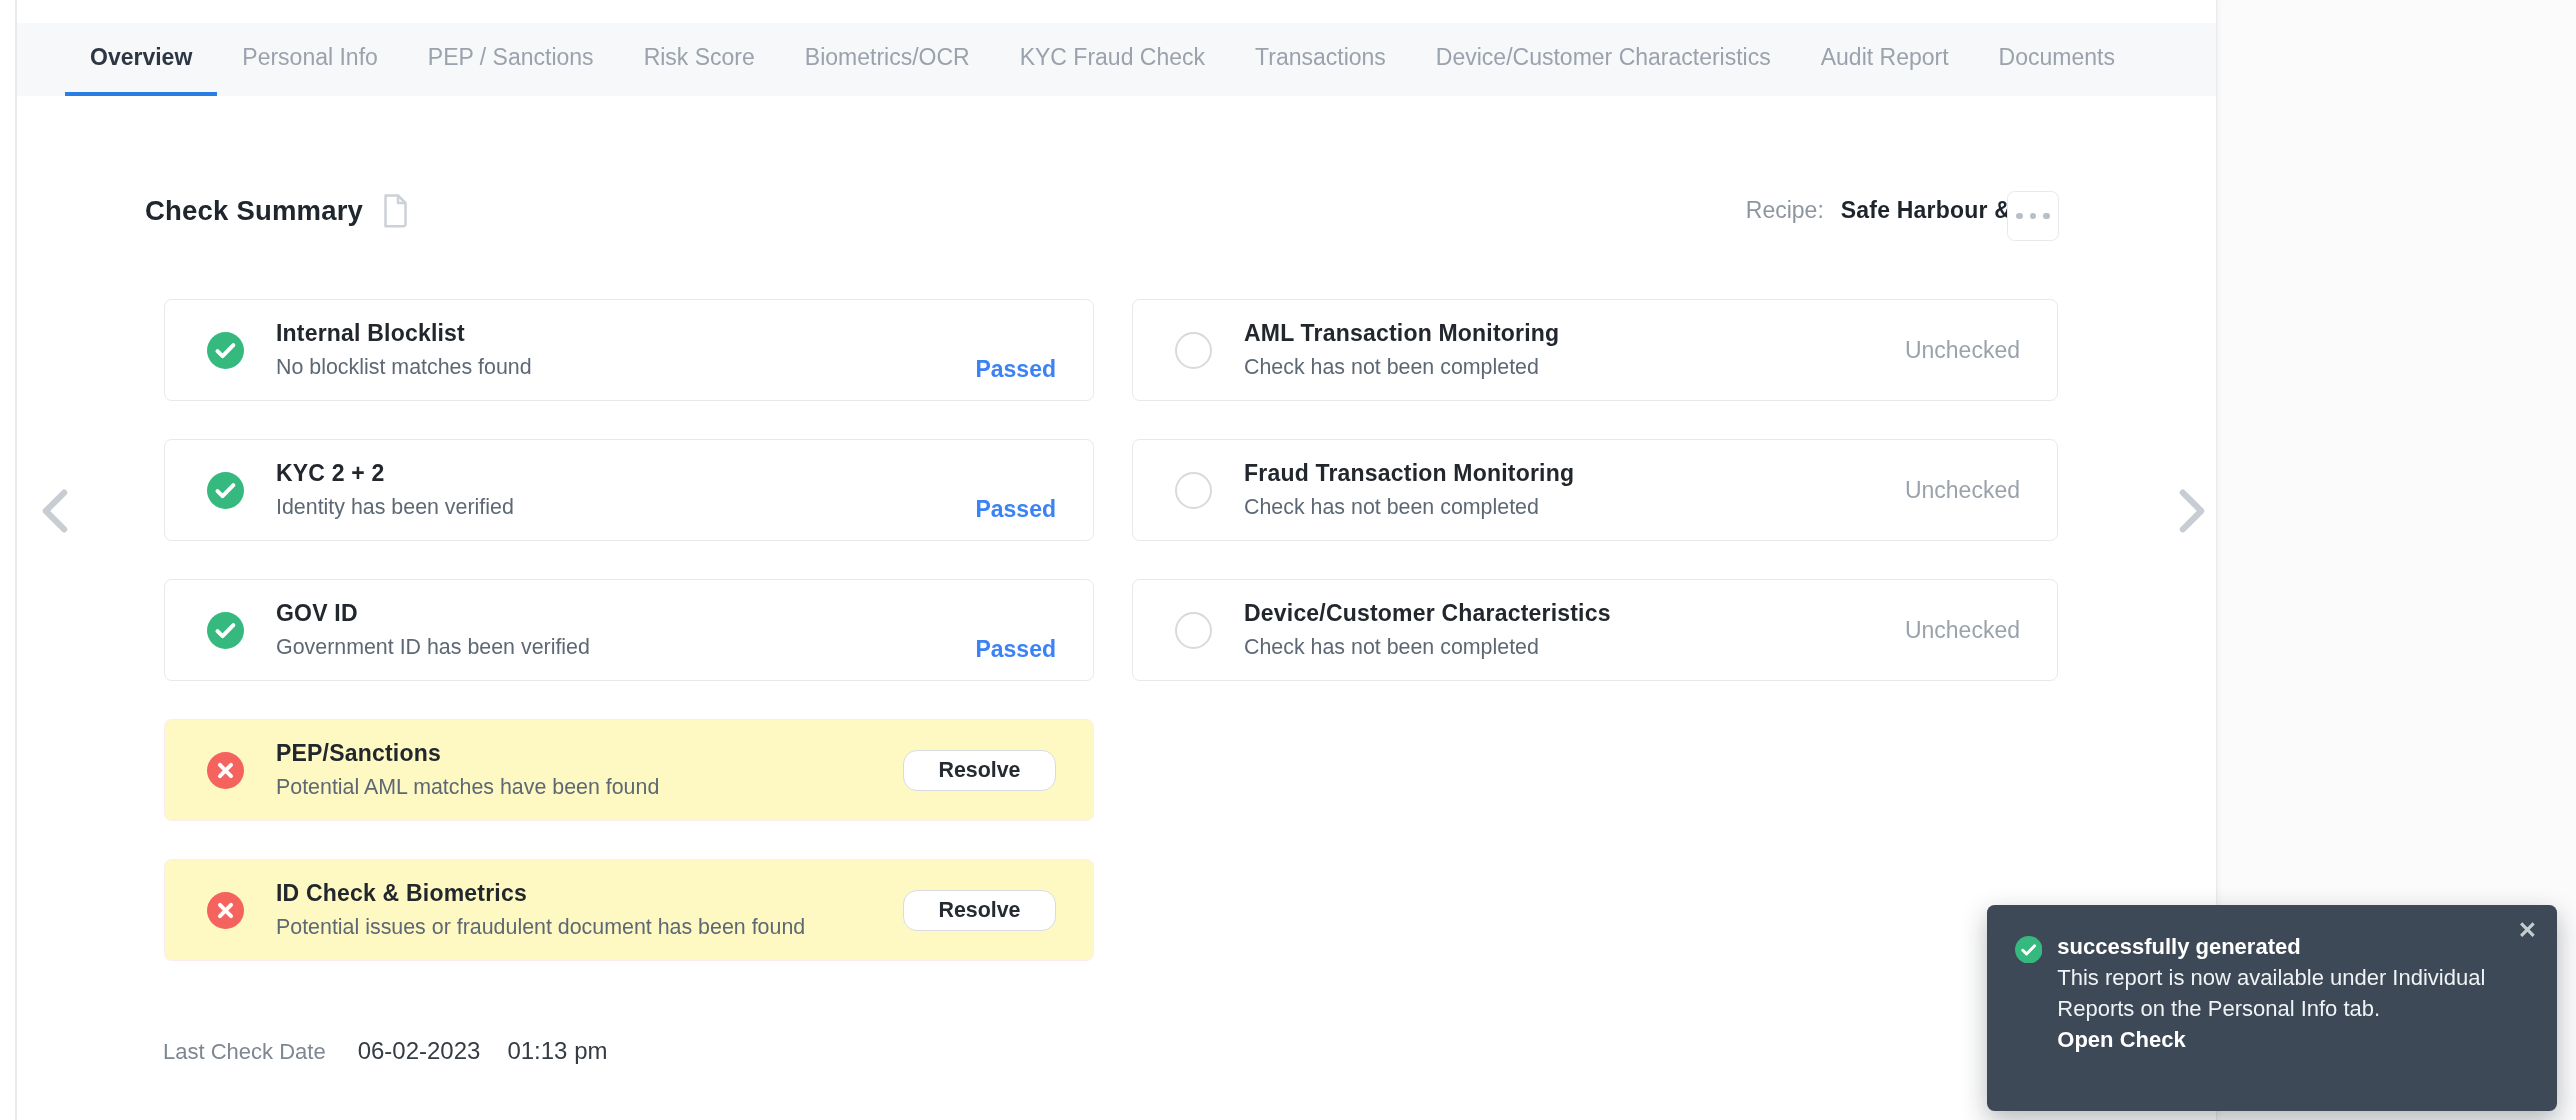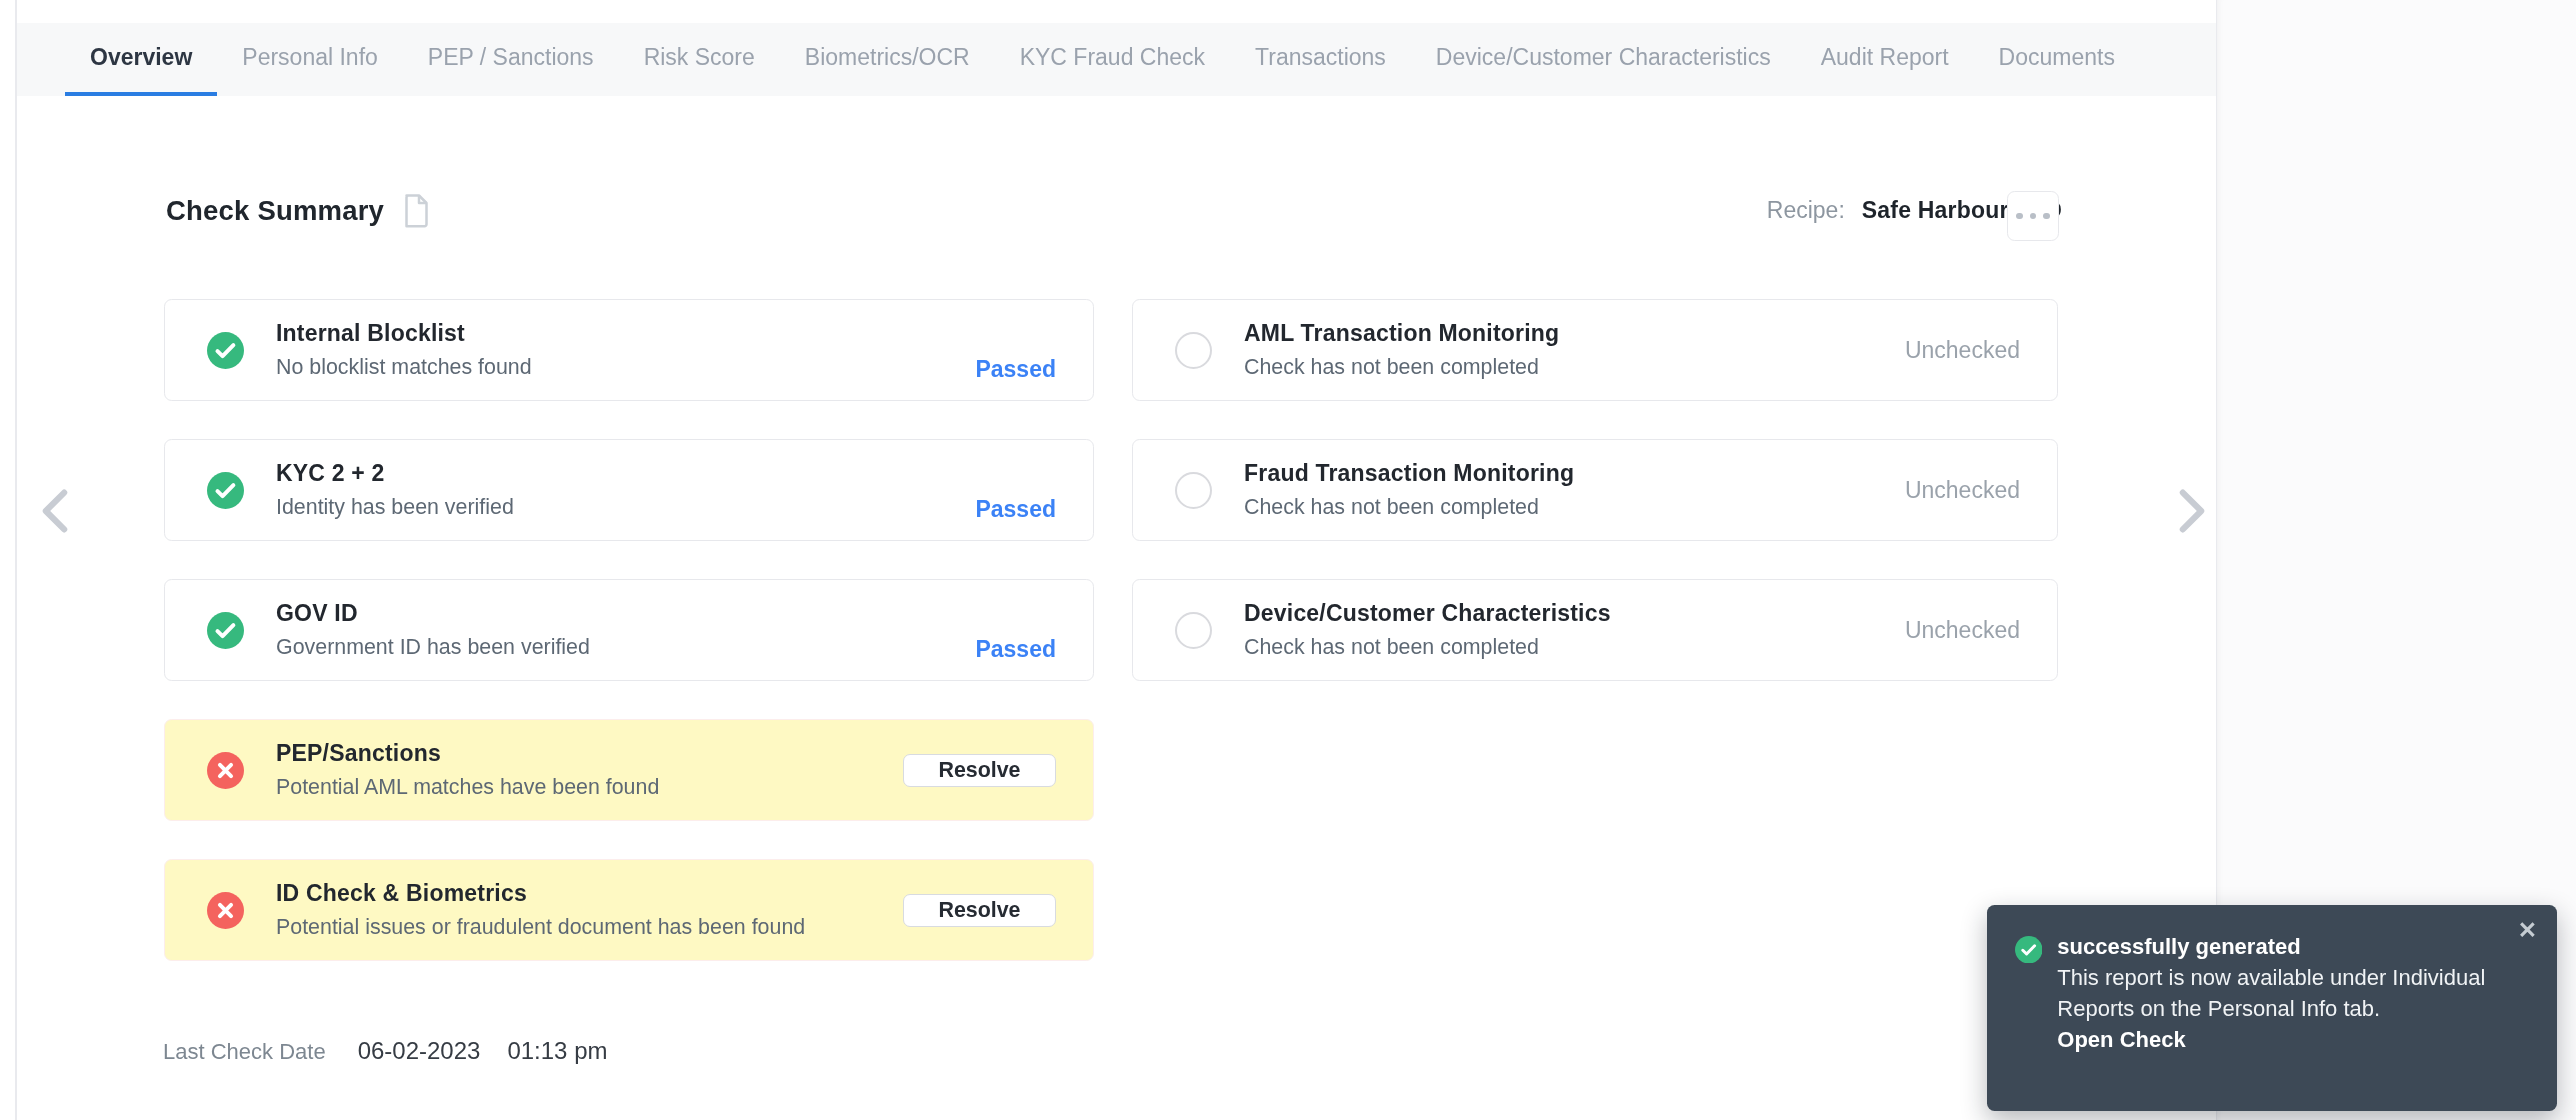--- a/index.html
+++ b/index.html
@@ -24,21 +24,21 @@
     position:absolute; left:17px; top:23px; width:2199px; height:73px;
     background:#f7f8f9; display:flex; align-items:stretch; padding-left:48px;
   }
   .tab {
     display:flex; align-items:center; padding:0 25px; font-size:23px;
     color:#9aa2ad; cursor:pointer; border-bottom:4.6px solid transparent;
     white-space:nowrap;
   }
   .tab.active { color:#2d3643; font-weight:bold; border-bottom-color:#2a7de2; }
   
-  .heading-row { position:absolute; left:166px; top:193px; width:1896px; display:flex; align-items:center; }
+  .heading-row { position:absolute; left:145px; top:193px; width:1896px; display:flex; align-items:center; }
   .page-title { font-size:27.5px; font-weight:bold; color:#20262d; letter-spacing:0.2px; }
   .doc-icon { margin-left:17px; display:inline-flex; }
   .recipe { margin-left:auto; display:flex; align-items:center; font-size:23px; }
   .recipe-label { color:#8d96a0; }
   .recipe-value { color:#1e242b; font-weight:bold; margin-left:17px; letter-spacing:0.2px; }
   .dots-btn {
     position:absolute; left:2007px; top:191px; width:52px; height:50px;
     border:1.5px solid #e7e8ec; border-radius:7.6px; background:#fff;
     display:flex; align-items:center; justify-content:center; gap:6.9px; cursor:pointer;
   }
@@ -56,21 +56,21 @@
   .card.failed { background:#fef9c3; border-color:#fcedec; }
   .status-icon { width:37px; height:37px; flex:0 0 37px; margin-right:32px; display:flex; }
   .circle-empty { width:37px; height:37px; border-radius:50%; border:2.3px solid #d9dade; background:#fff; }
   .card-text { display:flex; flex-direction:column; gap:7.6px; }
   .card-title { font-size:23px; font-weight:bold; color:#22272e; letter-spacing:0.2px; }
   .card-desc  { font-size:21.4px; color:#5d6874; }
   .card-right { margin-left:auto; display:flex; align-items:center; }
   .status-passed   { font-size:23px; font-weight:bold; color:#3b82f6;margin-top:38px; }
   .status-unchecked{ font-size:23px; color:#9aa2ab; }
   .resolve-btn {
-    width:153px; height:33px; border-radius:7px; background:#ffffff;
+    width:153px; height:41px; border-radius:14px; background:#ffffff;
     border:1.5px solid #d8dbe0; font-family:inherit; font-size:21.4px; font-weight:bold;
     color:#262b32; cursor:pointer; display:flex; align-items:center; justify-content:center;
   }
   
   .last-check { position:absolute; left:163px; top:1037px; display:flex; align-items:baseline; font-size:22px; }
   .lc-label { color:#7d8791; }
   .lc-date  { color:#363c44; font-size:24px; margin-left:32px; }
   .lc-time  { color:#363c44; font-size:24px; margin-left:27px; }
   
   .chev { position:absolute; cursor:pointer; display:flex; }

